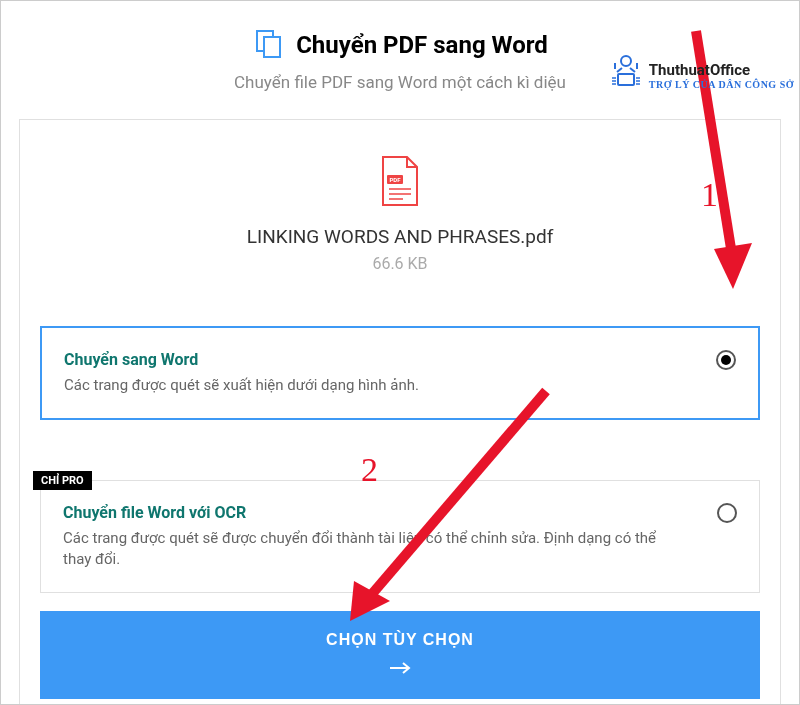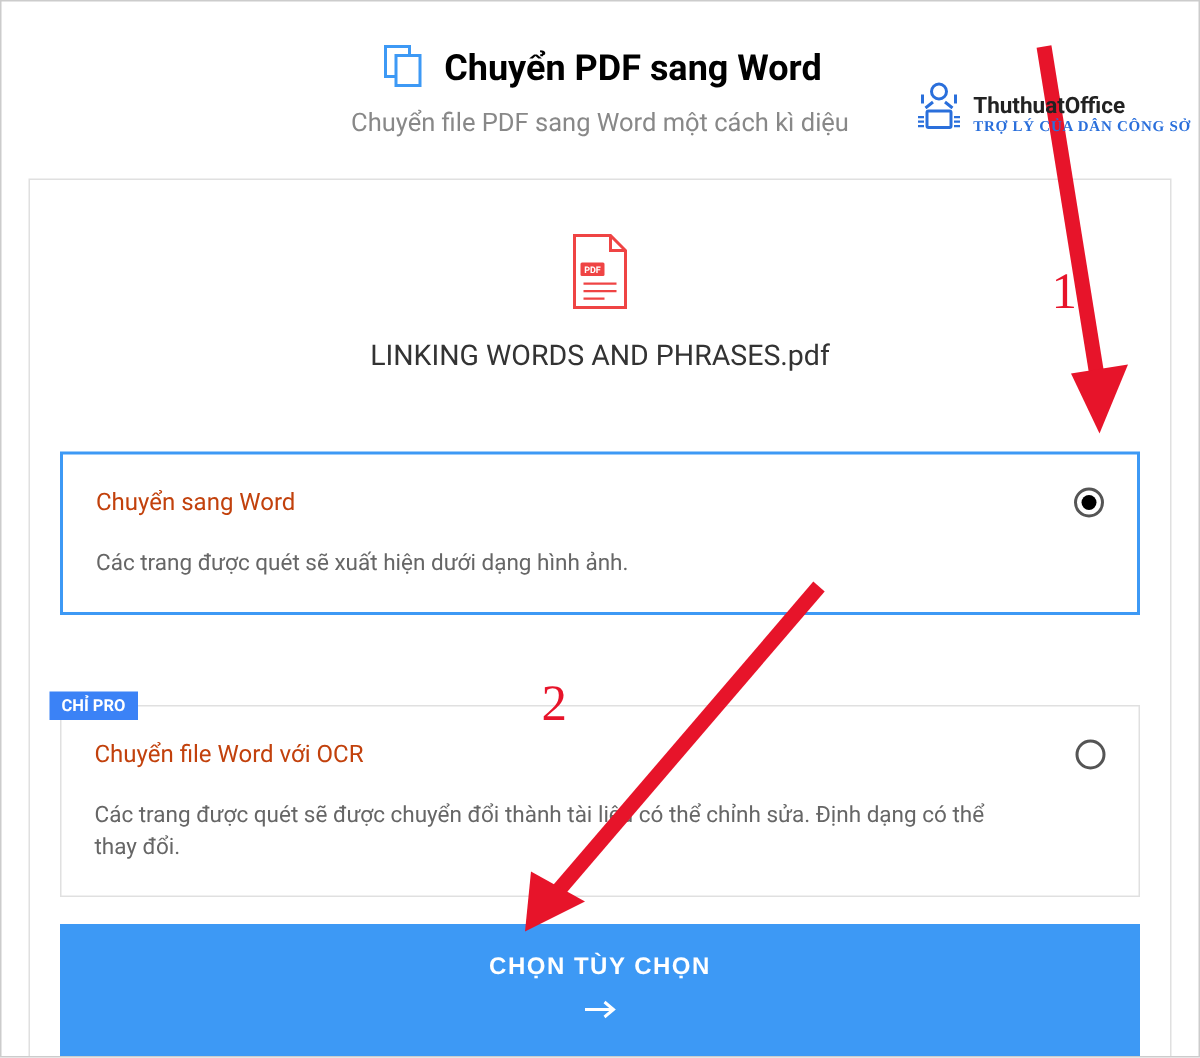--- a/index.html
+++ b/index.html
@@ -13,25 +13,25 @@
     .header-title { font-size: 24px; font-weight: 700; color: #000000; }
     .header-subtitle { font-size: 17px; color: #888; margin-top: 8px; }
     .container { padding: 17px 18px; }
     .content-box { border: 1px solid #e0e0e0; padding: 30px 20px 20px; }
     .file-section { text-align: center; padding: 5px 0 35px; }
     .file-name { font-size: 19px; color: #333; margin-top: 14px; font-weight: 400; }
     .file-size { font-size: 16px; color: #aaa; margin-top: 6px; }
     .option-card { border: 1px solid #e0e0e0; padding: 22px 22px; margin-top: 18px; position: relative; display: flex; align-items: flex-start; justify-content: space-between; cursor: pointer; }
     .option-card.selected { border: 2px solid #3d99f5; }
     .option-text { flex: 1; padding-right: 30px; }
-    .option-title { font-size: 16px; font-weight: 400; color: #c2410c; }
-    .option-desc { font-size: 15px; color: #666; margin-top: 21px; line-height: 1.4; }
+    .option-title { font-size: 16px; font-weight: 700; color: #0f766e; }
+    .option-desc { font-size: 15px; color: #666; margin-top: 6px; line-height: 1.4; }
     .radio { width: 20px; height: 20px; border: 2px solid #555; border-radius: 50%; flex-shrink: 0; display: flex; align-items: center; justify-content: center; }
     .radio.checked::after { content: ""; width: 10px; height: 10px; background: #000; border-radius: 50%; display: block; }
-    .pro-badge { position: absolute; top: -10px; left: -8px; background: #3b82f6; color: #fff; font-size: 11px; font-weight: 700; padding: 3px 8px; }
+    .pro-badge { position: absolute; top: -10px; left: -8px; background: #000000; color: #fff; font-size: 11px; font-weight: 700; padding: 3px 8px; }
     .options-gap { height: 42px; }
     .action-btn { width: 100%; background: #3d99f5; color: #fff; border: none; padding: 20px; font-size: 16px; font-weight: 700; letter-spacing: 1px; margin-top: 18px; cursor: pointer; display: flex; align-items: center; justify-content: center; gap: 12px; flex-direction: column; }
     .annotation { position: absolute; pointer-events: none; z-index: 5; }
     .arrow { position: absolute; }
     .num-label { position: absolute; font-size: 34px; font-weight: 400; color: #e7142a; font-family: Georgia, serif; }
     
     .arrow1 { top: 30px; left: 640px; }
     
     .arrow2 { top: 390px; left: 285px; }
   </style>
@@ -76,20 +76,21 @@
           <path d="M4 2 H28 L38 12 V50 H4 Z" fill="none" stroke="#ef4444" stroke-width="2"></path>
           <path d="M28 2 V12 H38" fill="none" stroke="#ef4444" stroke-width="2"></path>
           <rect x="8" y="20" width="16" height="9" rx="1" fill="#ef4444"></rect>
           <text x="16" y="27" font-size="6" fill="#fff" text-anchor="middle" font-weight="700">PDF</text>
           <line x1="10" y1="34" x2="32" y2="34" stroke="#ef4444" stroke-width="1.5"></line>
           <line x1="10" y1="39" x2="32" y2="39" stroke="#ef4444" stroke-width="1.5"></line>
           <line x1="10" y1="44" x2="24" y2="44" stroke="#ef4444" stroke-width="1.5"></line>
         </svg>
       </span>
       <div class="file-name">LINKING WORDS AND PHRASES.pdf</div>
+      <div class="file-size">66.6 KB</div>
     </div>
 
     <div class="option-card selected">
       <div class="option-text">
         <div class="option-title">Chuyển sang Word</div>
         <div class="option-desc">Các trang được quét sẽ xuất hiện dưới dạng hình ảnh.</div>
       </div>
       <div class="radio checked"></div>
     </div>
 

